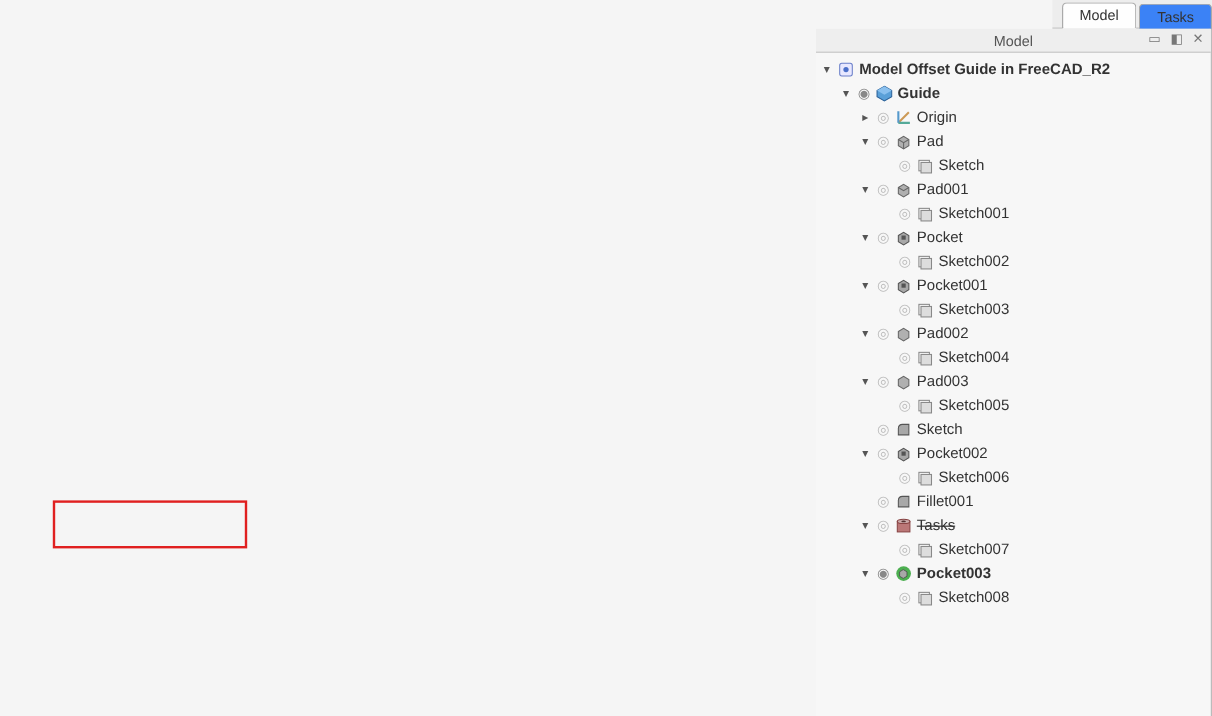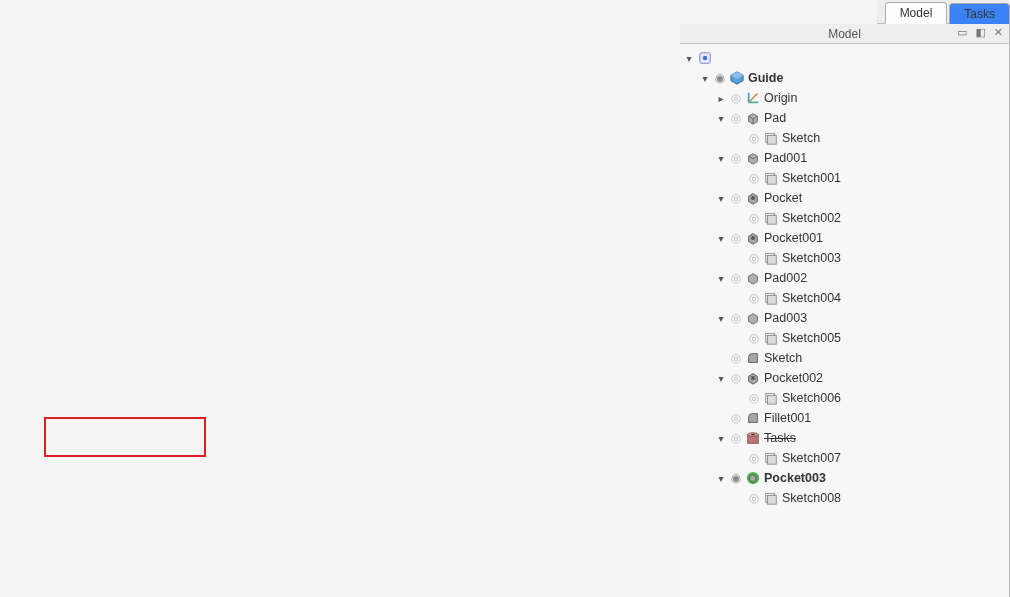--- a/index.html
+++ b/index.html
@@ -171,20 +171,21 @@
       <div class="tree">
 
         <div class="node">
           <span class="arrow">▾</span>
           <span class="icon">
             <svg viewBox="0 0 16 16">
                 <rect x="2" y="2" width="12" height="12" rx="2" fill="#e8e8ff" stroke="#6a7fc9"></rect>
                 <circle cx="8" cy="8" r="2.5" fill="#4a6fc9"></circle>
               </svg>
           </span>
+          <span class="label bold">Model Offset Guide in FreeCAD_R2</span>
         </div>
 
         <div class="node">
           <span class="indent"></span>
           <span class="arrow">▾</span>
           <span class="eye">◉</span>
           <span class="icon">
             <svg viewBox="0 0 16 16">
                 <polygon points="8,1 15,5 15,11 8,15 1,11 1,5" fill="#5aa0d8" stroke="#2a6098"></polygon>
                 <polygon points="8,1 15,5 8,9 1,5" fill="#8ac0ee"></polygon>

